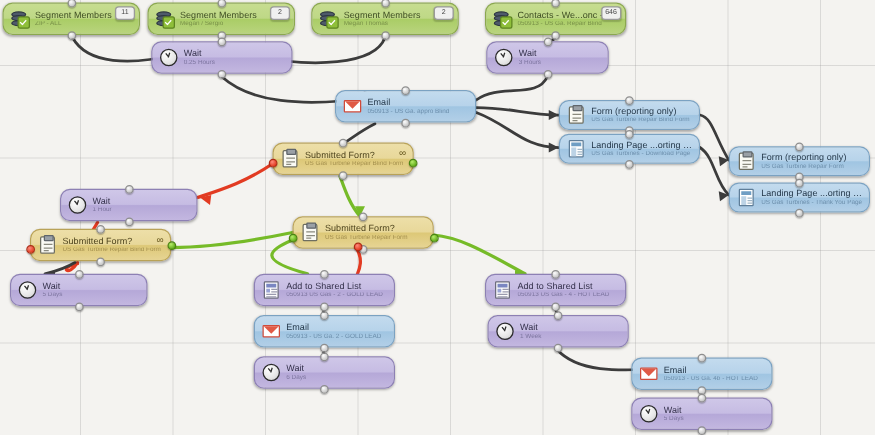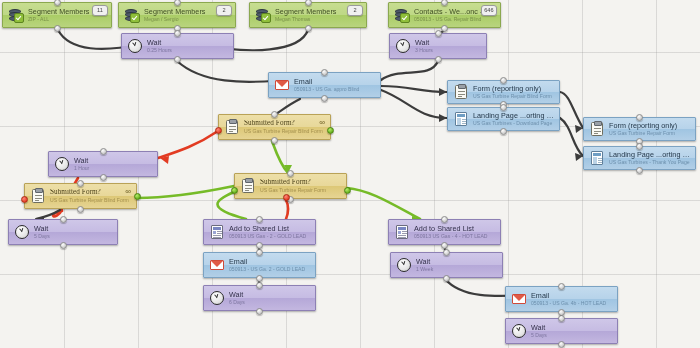--- a/index.html
+++ b/index.html
@@ -16,21 +16,21 @@
       linear-gradient(to bottom, rgba(150,150,150,.28) 1px, transparent 1px);
     background-size:74px 74px;
     background-position:-10px -22px;
   }
   #edges{position:absolute;left:0;top:0;width:700px;height:348px;pointer-events:none;}
 
   
   .node{
     position:absolute;
     box-sizing:border-box;
-    border-radius:1px;
+    border-radius:8px;
     border:1px solid rgba(0,0,0,.35);
     padding:3px 5px 3px 5px;
     display:flex;align-items:center;
     box-shadow:0 1px 2px rgba(0,0,0,.30);
     overflow:hidden;
   }
   .node .ico{
     width:15px;height:15px;flex:0 0 15px;margin-right:5px;
     display:flex;align-items:center;justify-content:center;
   }
@@ -64,21 +64,21 @@
     border-color:#7ba2c2;
   }
   .n-blue .title{color:#24384a;}
   .n-blue .sub{color:rgba(70,105,135,.6);}
 
   .n-gold{
     background:linear-gradient(to bottom,#eddfa8 0%,#e8d89a 48%,#ddc877 52%,#e6d493 100%);
     border-color:#b9a257;
     border-width:1px;
   }
-  .n-gold .title{color:#4c421b;font-family:Liberation Serif, serif;}
+  .n-gold .title{color:#4c421b;}
   .n-gold .sub{color:rgba(125,105,45,.6);}
 
   
   .badge{
     position:absolute;top:2px;right:3px;
     background:#f0f0f0;border:1px solid #9a9a9a;border-radius:3px;
     font-size:5.6px;color:#444;line-height:1;
     padding:1.5px 2.5px;min-width:9px;text-align:center;
     box-shadow:0 1px 1px rgba(0,0,0,.18);
   }

